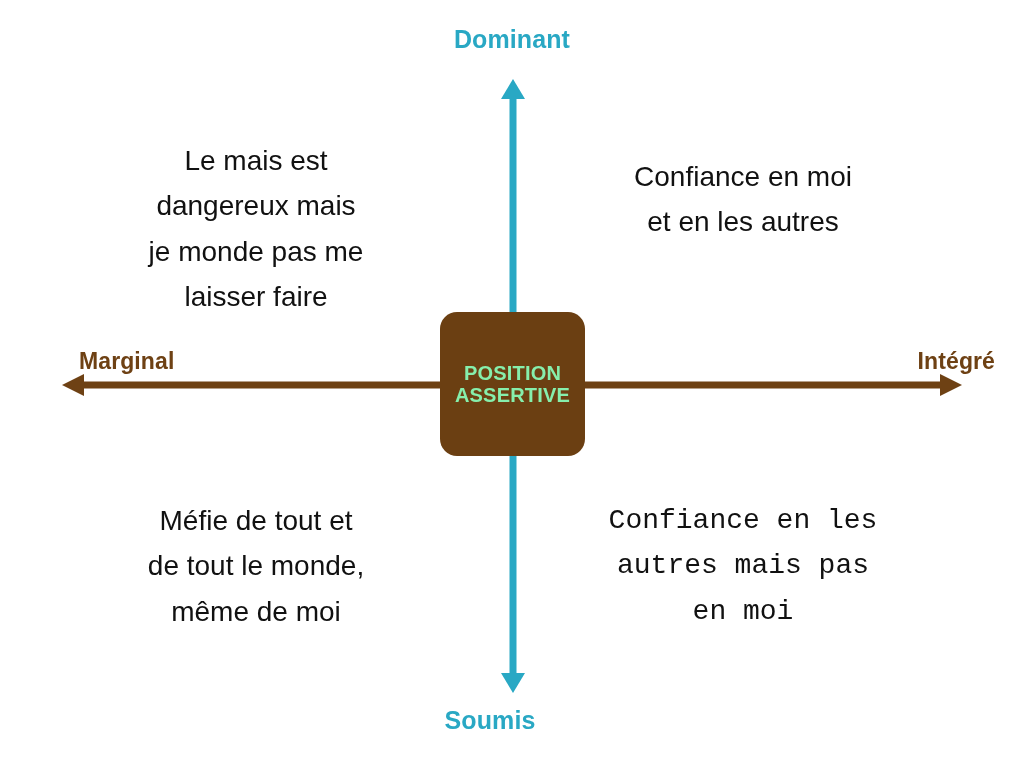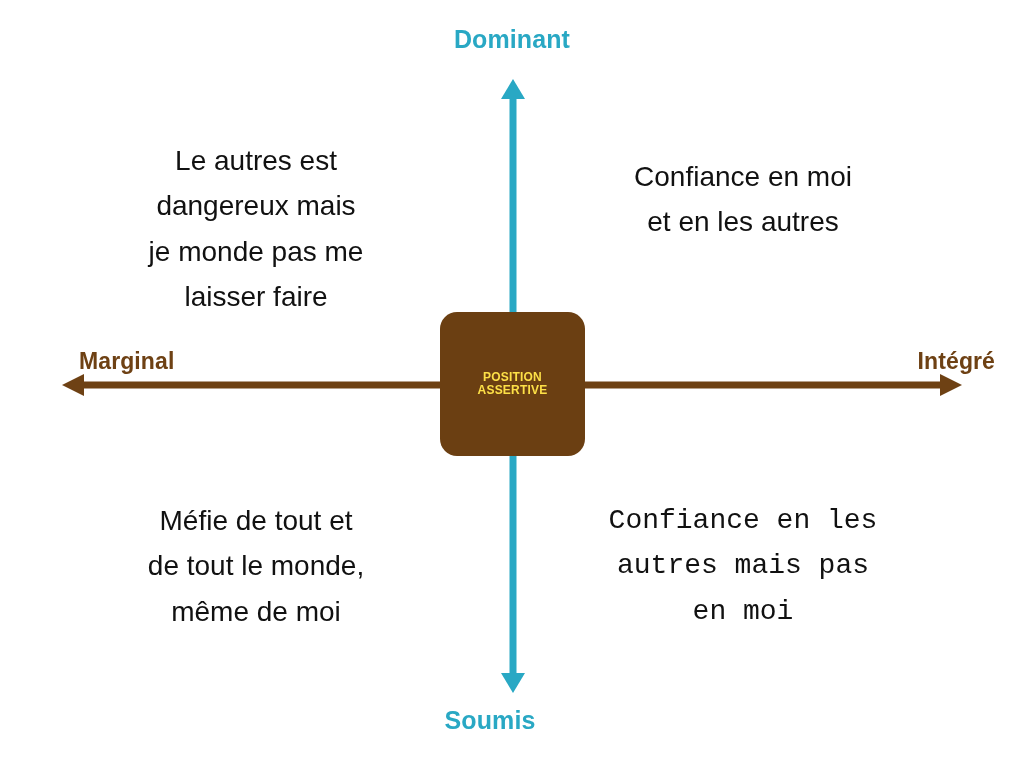--- a/index.html
+++ b/index.html
@@ -78,22 +78,22 @@
     height: 144px;
     background: #6B3F12;
     border-radius: 17px;
     display: flex;
     flex-direction: column;
     align-items: center;
     justify-content: center;
     z-index: 5;
   }
   #center-node .node-line {
-    color: #fde047;
-    font-size: 12px;
+    color: #86efac;
+    font-size: 20px;
     font-weight: bold;
     line-height: 1.12;
     letter-spacing: 0.2px;
     white-space: nowrap;
   }
 
   
   .quadrant {
     position: absolute;
     color: #111111;
@@ -154,21 +154,21 @@
   <div class="axis-label horizontal-axis-label" id="label-marginal">Marginal</div>
 
   <div class="axis-label horizontal-axis-label" id="label-integre">Intégré</div>
 
   <div id="center-node">
     <span class="node-line">POSITION</span>
     <span class="node-line">ASSERTIVE</span>
   </div>
 
   <div class="quadrant" id="quadrant-top-left">
-    <span class="q-line">Le autres est</span>
+    <span class="q-line">Le mais est</span>
     <span class="q-line">dangereux mais</span>
     <span class="q-line">je monde pas me</span>
     <span class="q-line">laisser faire</span>
   </div>
 
   <div class="quadrant" id="quadrant-bottom-left">
     <span class="q-line">Méfie de tout et</span>
     <span class="q-line">de tout le monde,</span>
     <span class="q-line">même de moi</span>
   </div>

